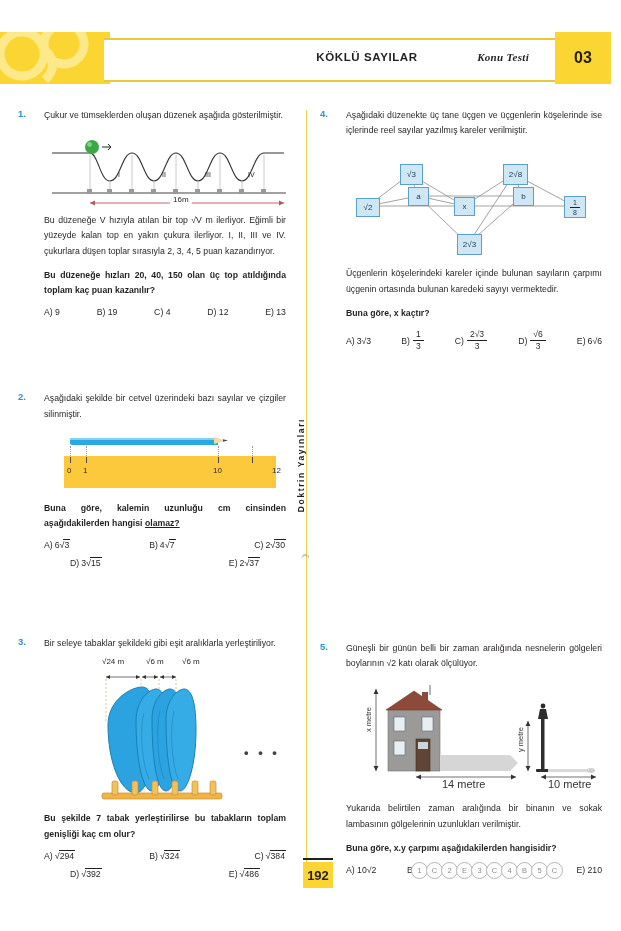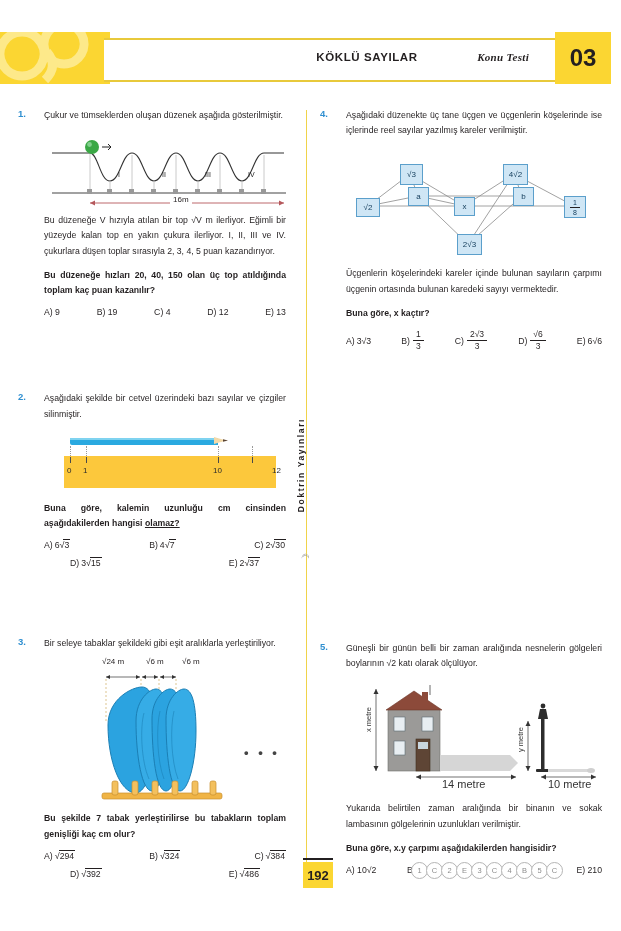--- a/index.html
+++ b/index.html
@@ -9,21 +9,21 @@
     color:#231f20;position:relative;overflow:hidden;
   }
   
   .hdr{position:absolute;left:0;top:32px;width:621px;height:56px;}
   .hdr-logo{position:absolute;left:0;top:0;width:110px;height:52px;background:#fbd632;overflow:hidden;}
   .hdr-logo svg{position:absolute;left:-8px;top:-10px;}
   .hdr-bar{position:absolute;left:104px;top:6px;right:10px;height:40px;border-top:2px solid #e8c93b;border-bottom:2px solid #e8c93b;background:#fff;}
   .hdr-title{position:absolute;left:0;right:0;top:11px;text-align:center;font-size:11.5px;font-weight:bold;letter-spacing:.6px;padding-left:19px;}
   .hdr-konu{position:absolute;right:82px;top:11px;font-size:11px;font-style:italic;font-family:"Liberation Serif",serif;font-weight:bold;letter-spacing:.3px;}
   .hdr-num{position:absolute;right:10px;top:0px;width:56px;height:52px;background:#fbd632;
-           display:flex;align-items:center;justify-content:center;font-size:24px;font-weight:bold;color:#231f20;}
+           display:flex;align-items:center;justify-content:center;font-size:16px;font-weight:bold;color:#231f20;}
   
   .col-left{position:absolute;left:18px;top:108px;width:268px;}
   .col-right{position:absolute;left:320px;top:108px;width:282px;}
   .divider{position:absolute;left:306px;top:110px;width:1px;height:760px;background:#f0d34a;}
   .vert-pub{position:absolute;left:296px;top:418px;width:20px;
      writing-mode:vertical-rl;transform:rotate(180deg);
      font-size:8.5px;font-weight:bold;letter-spacing:1.6px;color:#231f20;}
   .vert-c{position:absolute;left:301px;top:552px;font-size:10px;color:#8a8a8a;transform:rotate(-90deg);}
   
   .q{position:absolute;}
@@ -315,21 +315,21 @@
             <line x1="168" y1="30" x2="176" y2="52"></line>
             <line x1="168" y1="30" x2="228" y2="62"></line>
             <line x1="176" y1="52" x2="122" y2="100"></line>
             <line x1="72" y1="52" x2="176" y2="52"></line>
           </g>
         </svg>
         <div class="nbox" style="left:10px;top:54px;width:22px;height:17px;">√2</div>
         <div class="nbox" style="left:54px;top:20px;width:21px;height:19px;">√3</div>
         <div class="nbox" style="left:62px;top:43px;width:19px;height:17px;">a</div>
         <div class="nbox" style="left:108px;top:53px;width:19px;height:17px;">x</div>
-        <div class="nbox" style="left:157px;top:20px;width:23px;height:19px;">4√2</div>
+        <div class="nbox" style="left:157px;top:20px;width:23px;height:19px;">2√8</div>
         <div class="nbox" style="left:167px;top:43px;width:19px;height:17px;">b</div>
         <div class="nbox" style="left:218px;top:52px;width:20px;height:20px;">
           <span class="frac" style="font-size:7px;">
             <span class="num">1</span>
             <span class="den">8</span>
           </span>
         </div>
         <div class="nbox" style="left:111px;top:90px;width:23px;height:19px;">2√3</div>
       </div>
 

